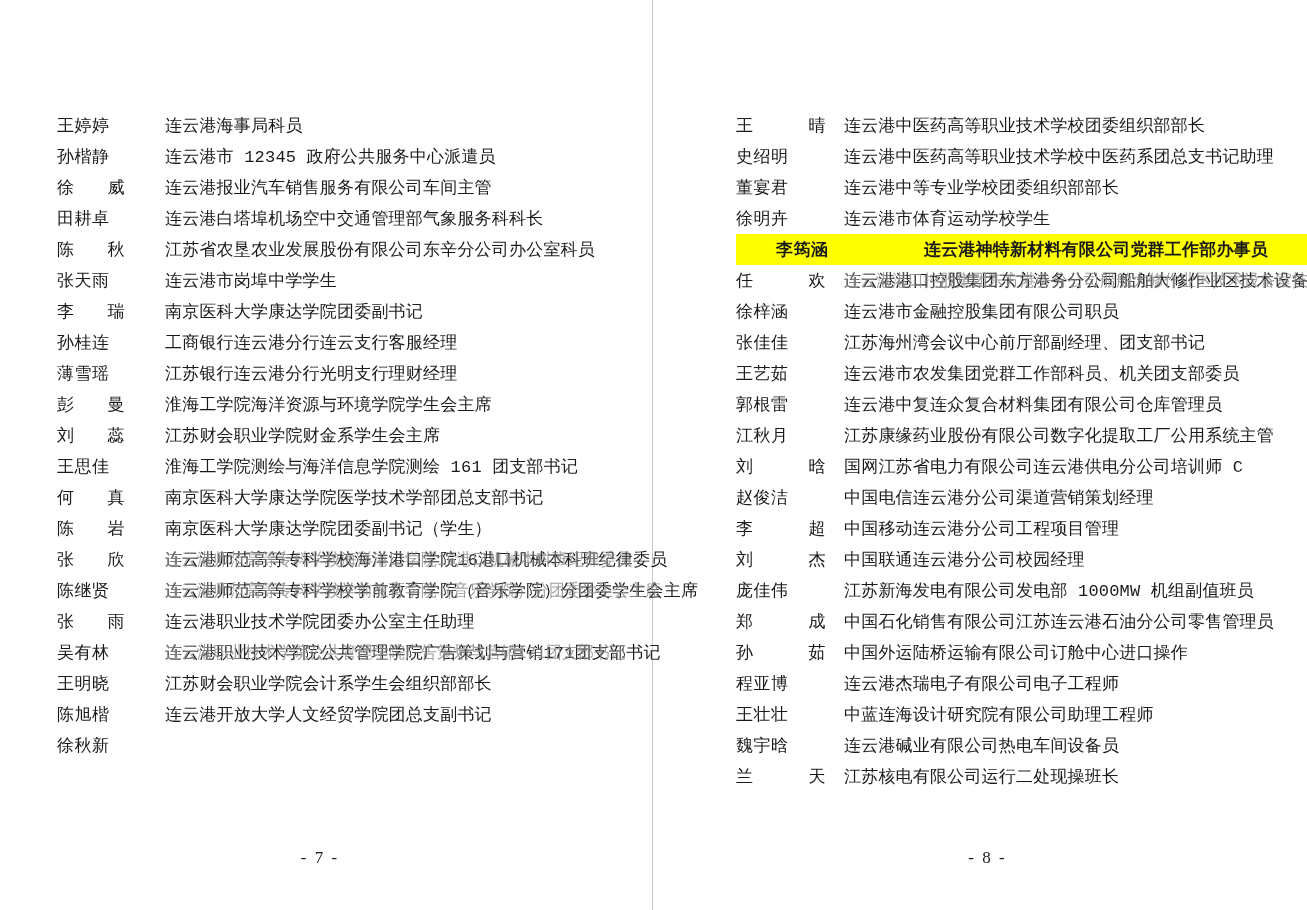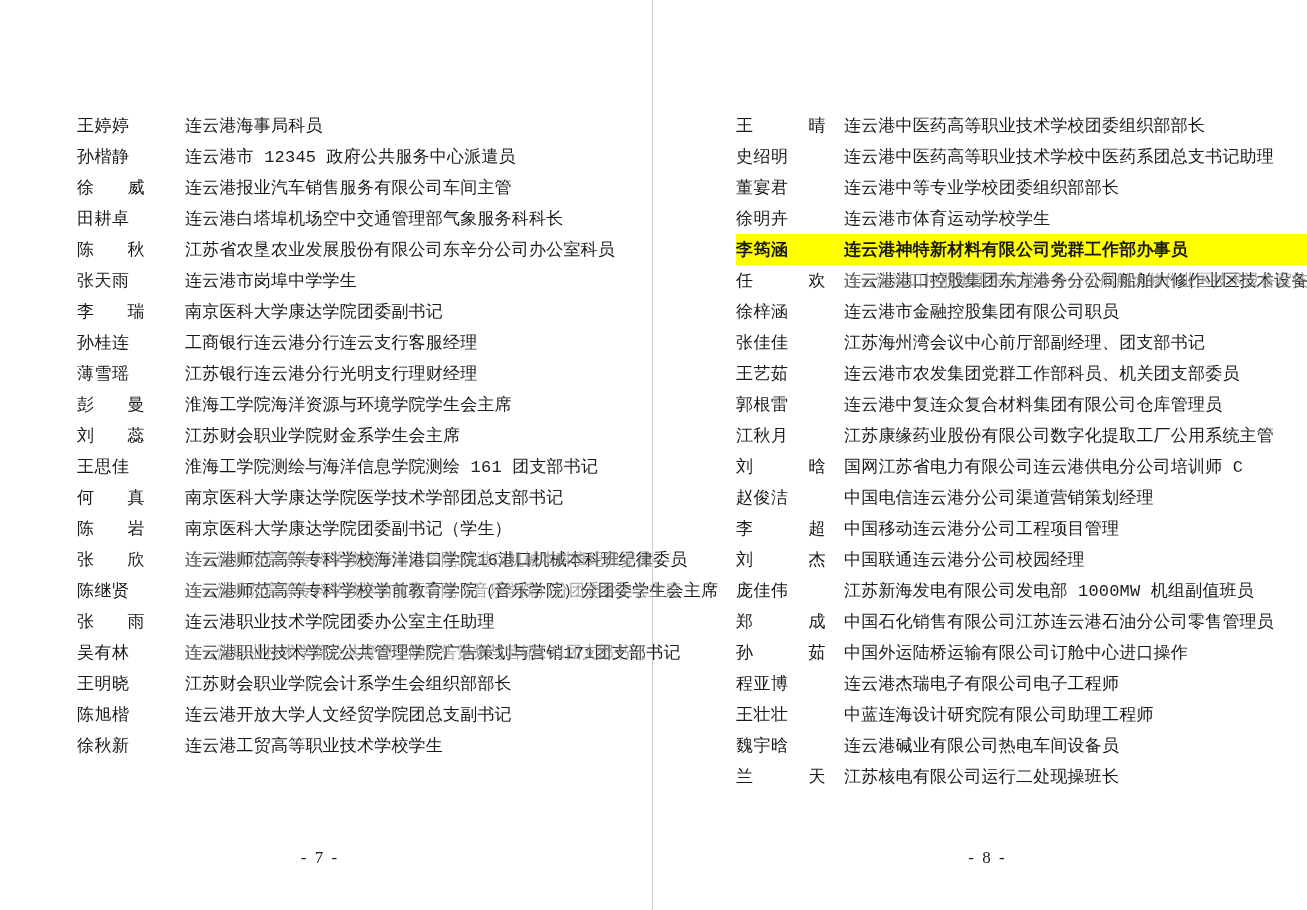--- a/index.html
+++ b/index.html
@@ -36,21 +36,21 @@
     top: 0;
     width: 100%;
     height: 100%;
   }
   .entries {
     position: absolute;
     top: 110px;
     left: 0;
     width: 100%;
   }
-  .page.left .entries { padding-left: 77px; }
+  .page.left .entries { padding-left: 57px; }
   .page.right .entries { padding-left: 83px; }
 
   .entry {
     display: flex;
     align-items: baseline;
     height: 31px;
     line-height: 31px;
     white-space: nowrap;
   }
   .name {
@@ -78,20 +78,21 @@
     letter-spacing: 0.2px;
     flex: 1 1 auto;
     font-family: Liberation Mono, monospace;
   }
   .entry.highlight {
     background: #ffff00;
   }
   .entry.highlight .name,
   .entry.highlight .desc {
     font-weight: bold;
+    margin-left: 40px;
   }
   .overlap {
     position: relative;
   }
   .overlap .under {
     position: absolute;
     left: 0;
     top: 0;
     color: #8e8e8e;
     opacity: .85;
@@ -217,21 +218,20 @@
           <div class="entry">
             <div class="name">王明晓</div>
             <div class="desc">江苏财会职业学院会计系学生会组织部部长</div>
           </div>
           <div class="entry">
             <div class="name">陈旭楷</div>
             <div class="desc">连云港开放大学人文经贸学院团总支副书记</div>
           </div>
           <div class="entry">
             <div class="name">徐秋新</div>
-            <div class="desc">连云港工贸高等职业技术学校学生</div>
           </div>
         </div>
       <div class="page-number">- 7 -</div>
     </div>
   </div>
 
   <div class="page right">
     <div class="page-inner">
       <div class="entries" id="right-entries">
           <div class="entry">

